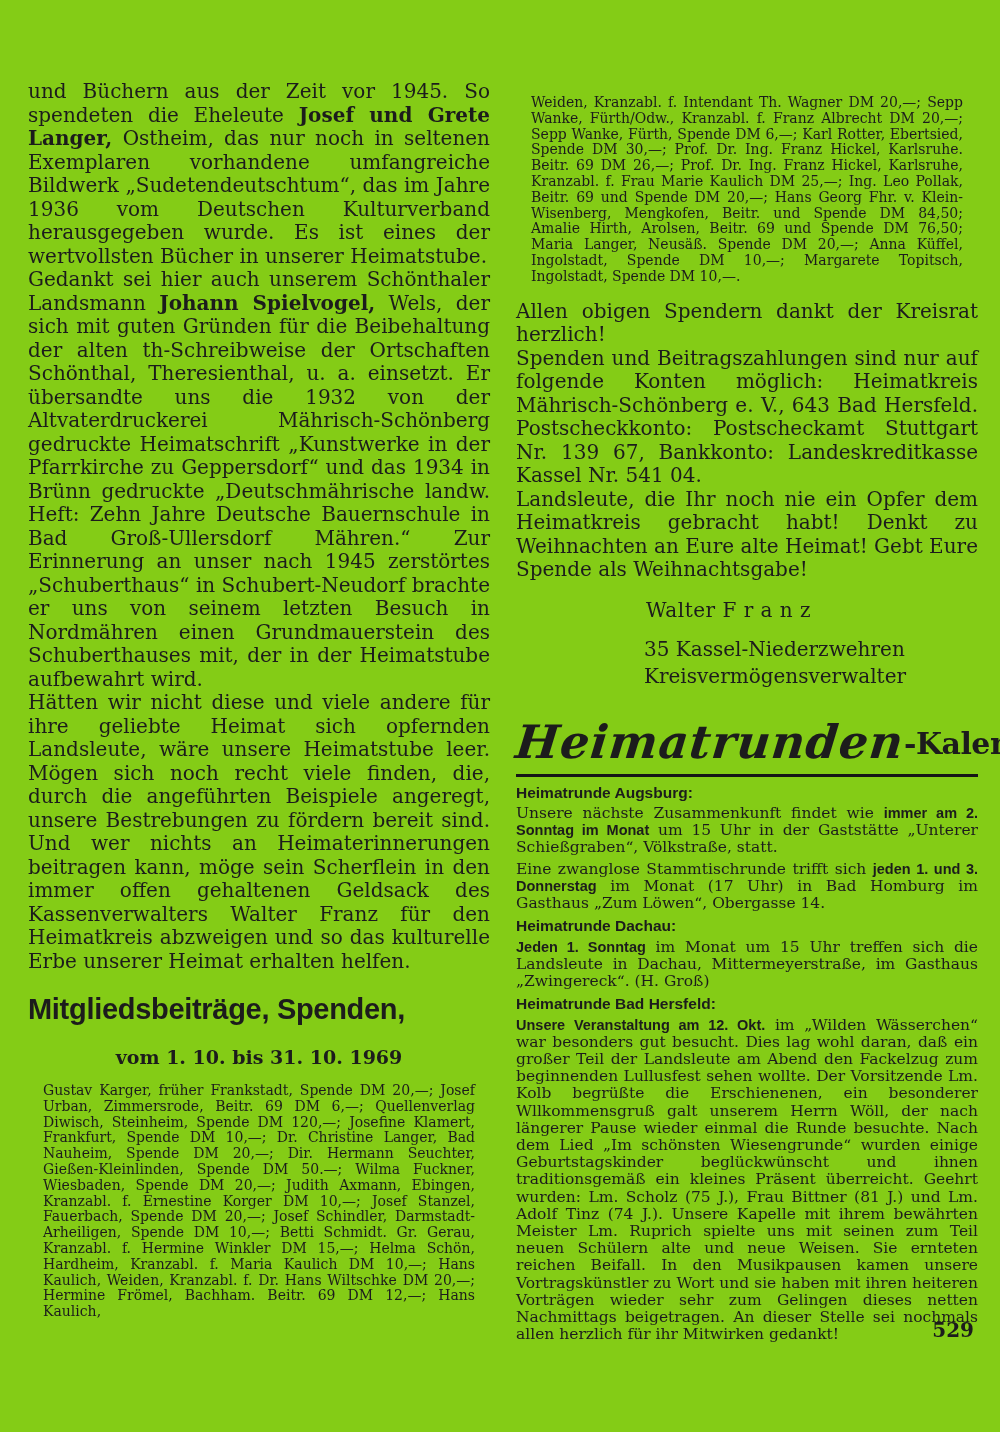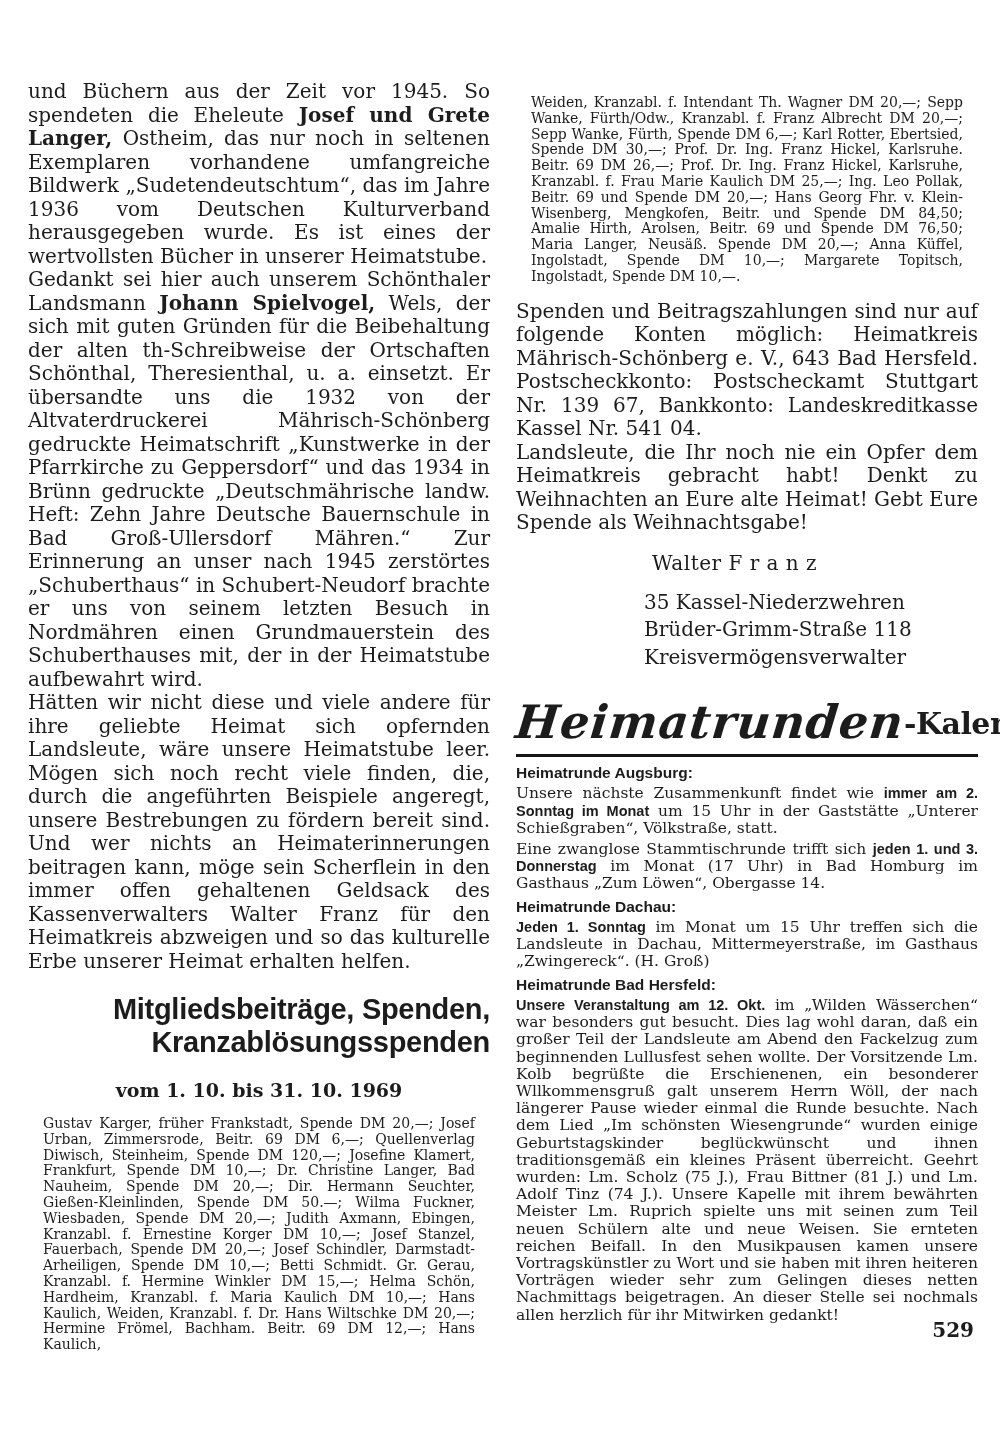--- a/index.html
+++ b/index.html
@@ -4,21 +4,21 @@
 <title>Heimat-Zeitschrift Seite 529</title>
 <style>
   * { box-sizing: border-box; }
   html, body { margin: 0; padding: 0; }
   body { background: #e8e8e6; }
   .page {
     position: relative;
     width: 1000px;
     height: 1432px;
     margin: 0 auto;
-    background: #ffffff;
+    background: #84cc16;
     color: #1c1c1c;
     overflow: hidden;
   }
   .columns {
     display: flex;
     gap: 26px;
     padding: 80px 22px 0 28px;
   }
   .col { width: 462px; flex: 0 0 462px; }
 
@@ -39,37 +39,37 @@
     text-align: justify;
     margin: 15px;
   }
 
   .section-heading {
     font-family: "Liberation Sans", sans-serif;
     font-weight: bold;
     font-size: 29px;
     line-height: 33px;
     letter-spacing: -0.3px;
-    text-align: right;
+    text-align: left;
     margin: 20px 0 0 0;
   }
   .date-range {
     font-family: "DejaVu Serif", serif;
     font-weight: bold;
     font-size: 19px;
     text-align: center;
     margin: 20px 0 14px 0;
   }
 
   .signature {
     font-family: "DejaVu Serif", serif;
     font-size: 20px;
     margin: 16px 0 0 128px;
   }
-  .sig-name { letter-spacing: 0.5px; margin: 0 0 14px 8px; }
+  .sig-name { letter-spacing: 0.5px; margin: 0 0 14px 2px; }
   .sig-line { line-height: 27.5px; }
 
   .kalender { margin-top: 28px; }
   .kal-title { margin: 0; white-space: nowrap; }
   .kal-script {
     display: inline-block;
     font-family: "DejaVu Serif", serif;
     font-style: italic;
     font-weight: bold;
     font-size: 46px;
@@ -122,37 +122,36 @@
 <div class="page">
   <div class="columns">
 
     <div class="col">
       <p class="body"><span>und Büchern aus der Zeit vor 1945. So spendeten die Eheleute </span><span class="b">Josef und Grete Langer,</span><span> Ostheim, das nur noch in seltenen Exemplaren vorhandene umfangreiche Bildwerk „Sudetendeutschtum“, das im Jahre 1936 vom Deutschen Kulturverband herausgegeben wurde. Es ist eines der wertvollsten Bücher in unserer Heimatstube.</span></p>
       <p class="body"><span>Gedankt sei hier auch unserem Schönthaler Landsmann </span><span class="b">Johann Spielvogel,</span><span> Wels, der sich mit guten Gründen für die Beibehaltung der alten th-Schreibweise der Ortschaften Schönthal, Theresienthal, u. a. einsetzt. Er übersandte uns die 1932 von der Altvaterdruckerei Mährisch-Schönberg gedruckte Heimatschrift „Kunstwerke in der Pfarrkirche zu Geppersdorf“ und das 1934 in Brünn gedruckte „Deutschmährische landw. Heft: Zehn Jahre Deutsche Bauernschule in Bad Groß-Ullersdorf Mähren.“ Zur Erinnerung an unser nach 1945 zerstörtes „Schuberthaus“ in Schubert-Neudorf brachte er uns von seinem letzten Besuch in Nordmähren einen Grundmauerstein des Schuberthauses mit, der in der Heimatstube aufbewahrt wird.</span></p>
       <p class="body"><span>Hätten wir nicht diese und viele andere für ihre geliebte Heimat sich opfernden Landsleute, wäre unsere Heimatstube leer. Mögen sich noch recht viele finden, die, durch die angeführten Beispiele angeregt, unsere Bestrebungen zu fördern bereit sind. Und wer nichts an Heimaterinnerungen beitragen kann, möge sein Scherflein in den immer offen gehaltenen Geldsack des Kassenverwalters Walter Franz für den Heimatkreis abzweigen und so das kulturelle Erbe unserer Heimat erhalten helfen.</span></p>
 
       <h2 class="section-heading">
         <span>Mitgliedsbeiträge, Spenden,</span><br>
-        <span>Kranzablösungsspenden</span>
       </h2>
       <div class="date-range">vom 1. 10. bis 31. 10. 1969</div>
 
       <p class="fine">Gustav Karger, früher Frankstadt, Spende DM 20,—; Josef Urban, Zimmersrode, Beitr. 69 DM 6,—; Quellenverlag Diwisch, Steinheim, Spende DM 120,—; Josefine Klamert, Frankfurt, Spende DM 10,—; Dr. Christine Langer, Bad Nauheim, Spende DM 20,—; Dir. Hermann Seuchter, Gießen-Kleinlinden, Spende DM 50.—; Wilma Fuckner, Wiesbaden, Spende DM 20,—; Judith Axmann, Ebingen, Kranzabl. f. Ernestine Korger DM 10,—; Josef Stanzel, Fauerbach, Spende DM 20,—; Josef Schindler, Darmstadt-Arheiligen, Spende DM 10,—; Betti Schmidt. Gr. Gerau, Kranzabl. f. Hermine Winkler DM 15,—; Helma Schön, Hardheim, Kranzabl. f. Maria Kaulich DM 10,—; Hans Kaulich, Weiden, Kranzabl. f. Dr. Hans Wiltschke DM 20,—; Hermine Frömel, Bachham. Beitr. 69 DM 12,—; Hans Kaulich,</p>
     </div>
 
     <div class="col">
       <p class="fine">Weiden, Kranzabl. f. Intendant Th. Wagner DM 20,—; Sepp Wanke, Fürth/Odw., Kranzabl. f. Franz Albrecht DM 20,—; Sepp Wanke, Fürth, Spende DM 6,—; Karl Rotter, Ebertsied, Spende DM 30,—; Prof. Dr. Ing. Franz Hickel, Karlsruhe. Beitr. 69 DM 26,—; Prof. Dr. Ing. Franz Hickel, Karlsruhe, Kranzabl. f. Frau Marie Kaulich DM 25,—; Ing. Leo Pollak, Beitr. 69 und Spende DM 20,—; Hans Georg Fhr. v. Klein-Wisenberg, Mengkofen, Beitr. und Spende DM 84,50; Amalie Hirth, Arolsen, Beitr. 69 und Spende DM 76,50; Maria Langer, Neusäß. Spende DM 20,—; Anna Küffel, Ingolstadt, Spende DM 10,—; Margarete Topitsch, Ingolstadt, Spende DM 10,—.</p>
 
+      <p class="body mt8">Allen obigen Spendern dankt der Kreisrat herzlich!</p>
       <p class="body">Spenden und Beitragszahlungen sind nur auf folgende Konten möglich: Heimatkreis Mährisch-Schönberg e. V., 643 Bad Hersfeld. Postscheckkonto: Postscheckamt Stuttgart Nr. 139 67, Bankkonto: Landeskreditkasse Kassel Nr. 541 04.</p>
       <p class="body">Landsleute, die Ihr noch nie ein Opfer dem Heimatkreis gebracht habt! Denkt zu Weihnachten an Eure alte Heimat! Gebt Eure Spende als Weihnachtsgabe!</p>
 
       <div class="signature">
         <div class="sig-name">Walter F r a n z</div>
         <div class="sig-line">35 Kassel-Niederzwehren</div>
-        <div class="sig-line">Brüder-Grimm-Straße 118</div>
         <div class="sig-line">Kreisvermögensverwalter</div>
       </div>
 
       <div class="kalender">
         <h2 class="kal-title">
           <span class="kal-script">Heimatrunden</span><span class="kal-rest">-Kalender</span>
         </h2>
         <div class="kal-rule"></div>
 
         <div class="kal-entry">

